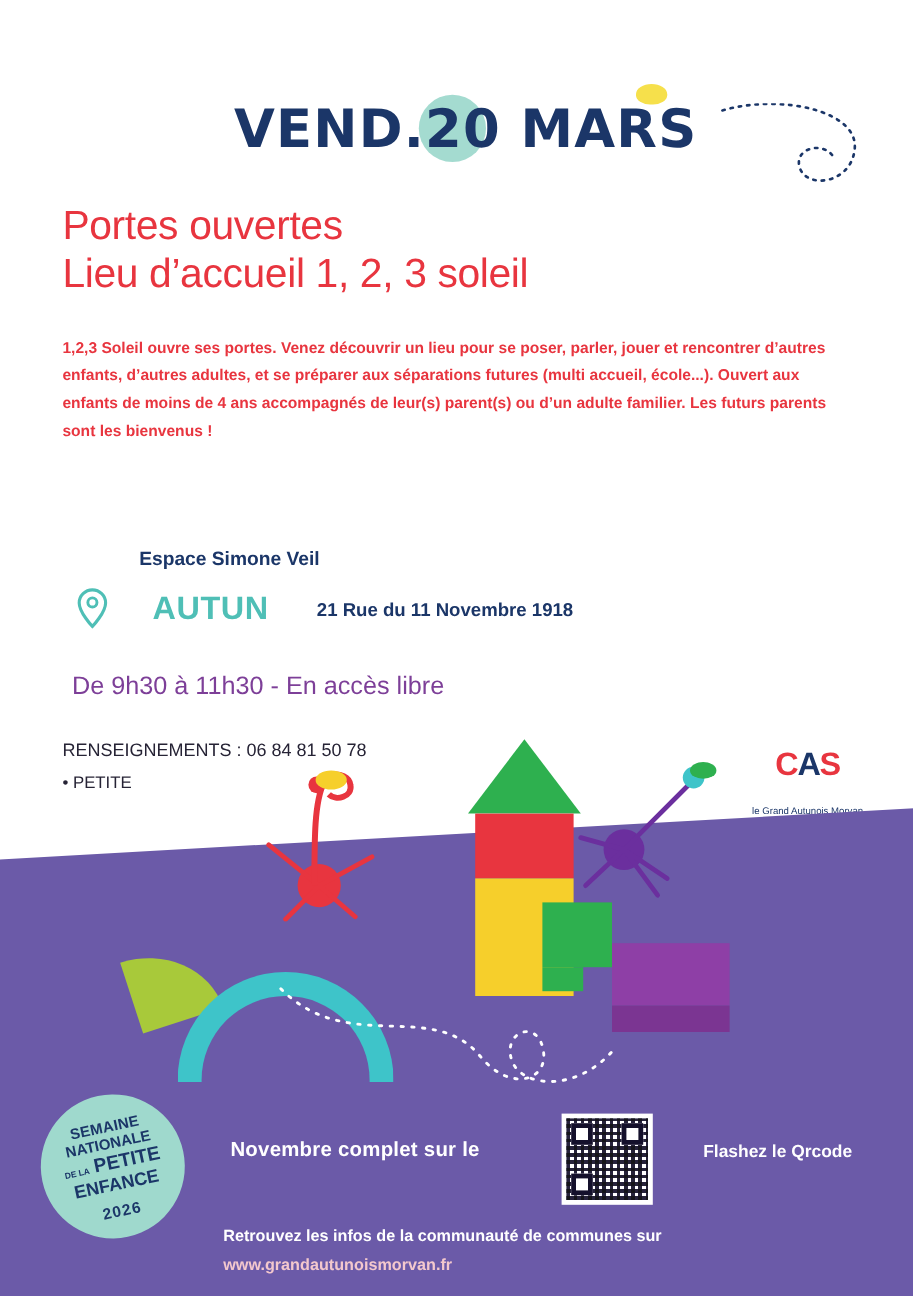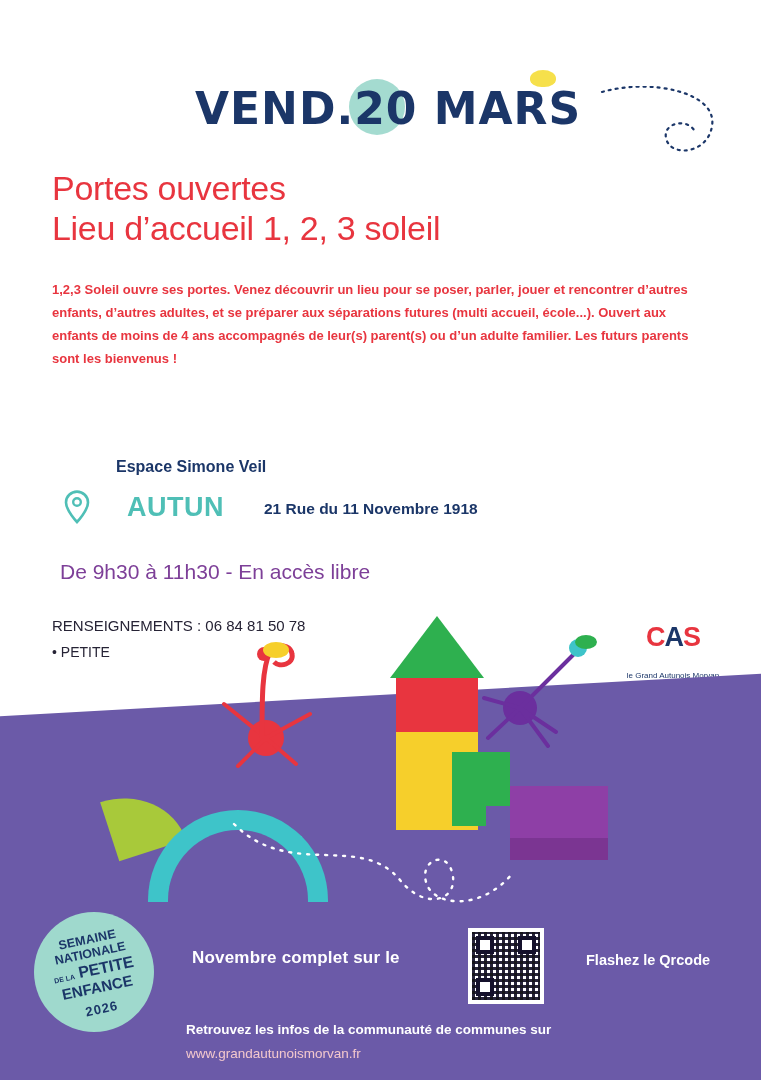--- a/index.html
+++ b/index.html
@@ -341,21 +341,21 @@
     color: #ffffff;
     font-size: 13.5px;
     font-weight: bold;
   }
   .site {
     position: absolute;
     left: 186px;
     top: 1046px;
     color: #f3c8cd;
     font-size: 13.5px;
-    font-weight: normal;
+    font-weight: bold;
   }
 
   
   .dots-curve { position: absolute; left: 230px; top: 820px; }
   .stick-red  { position: absolute; left: 218px; top: 638px; }
   .stick-purple { position: absolute; left: 478px; top: 628px; }
 </style>
 </head>
 <body>
 

